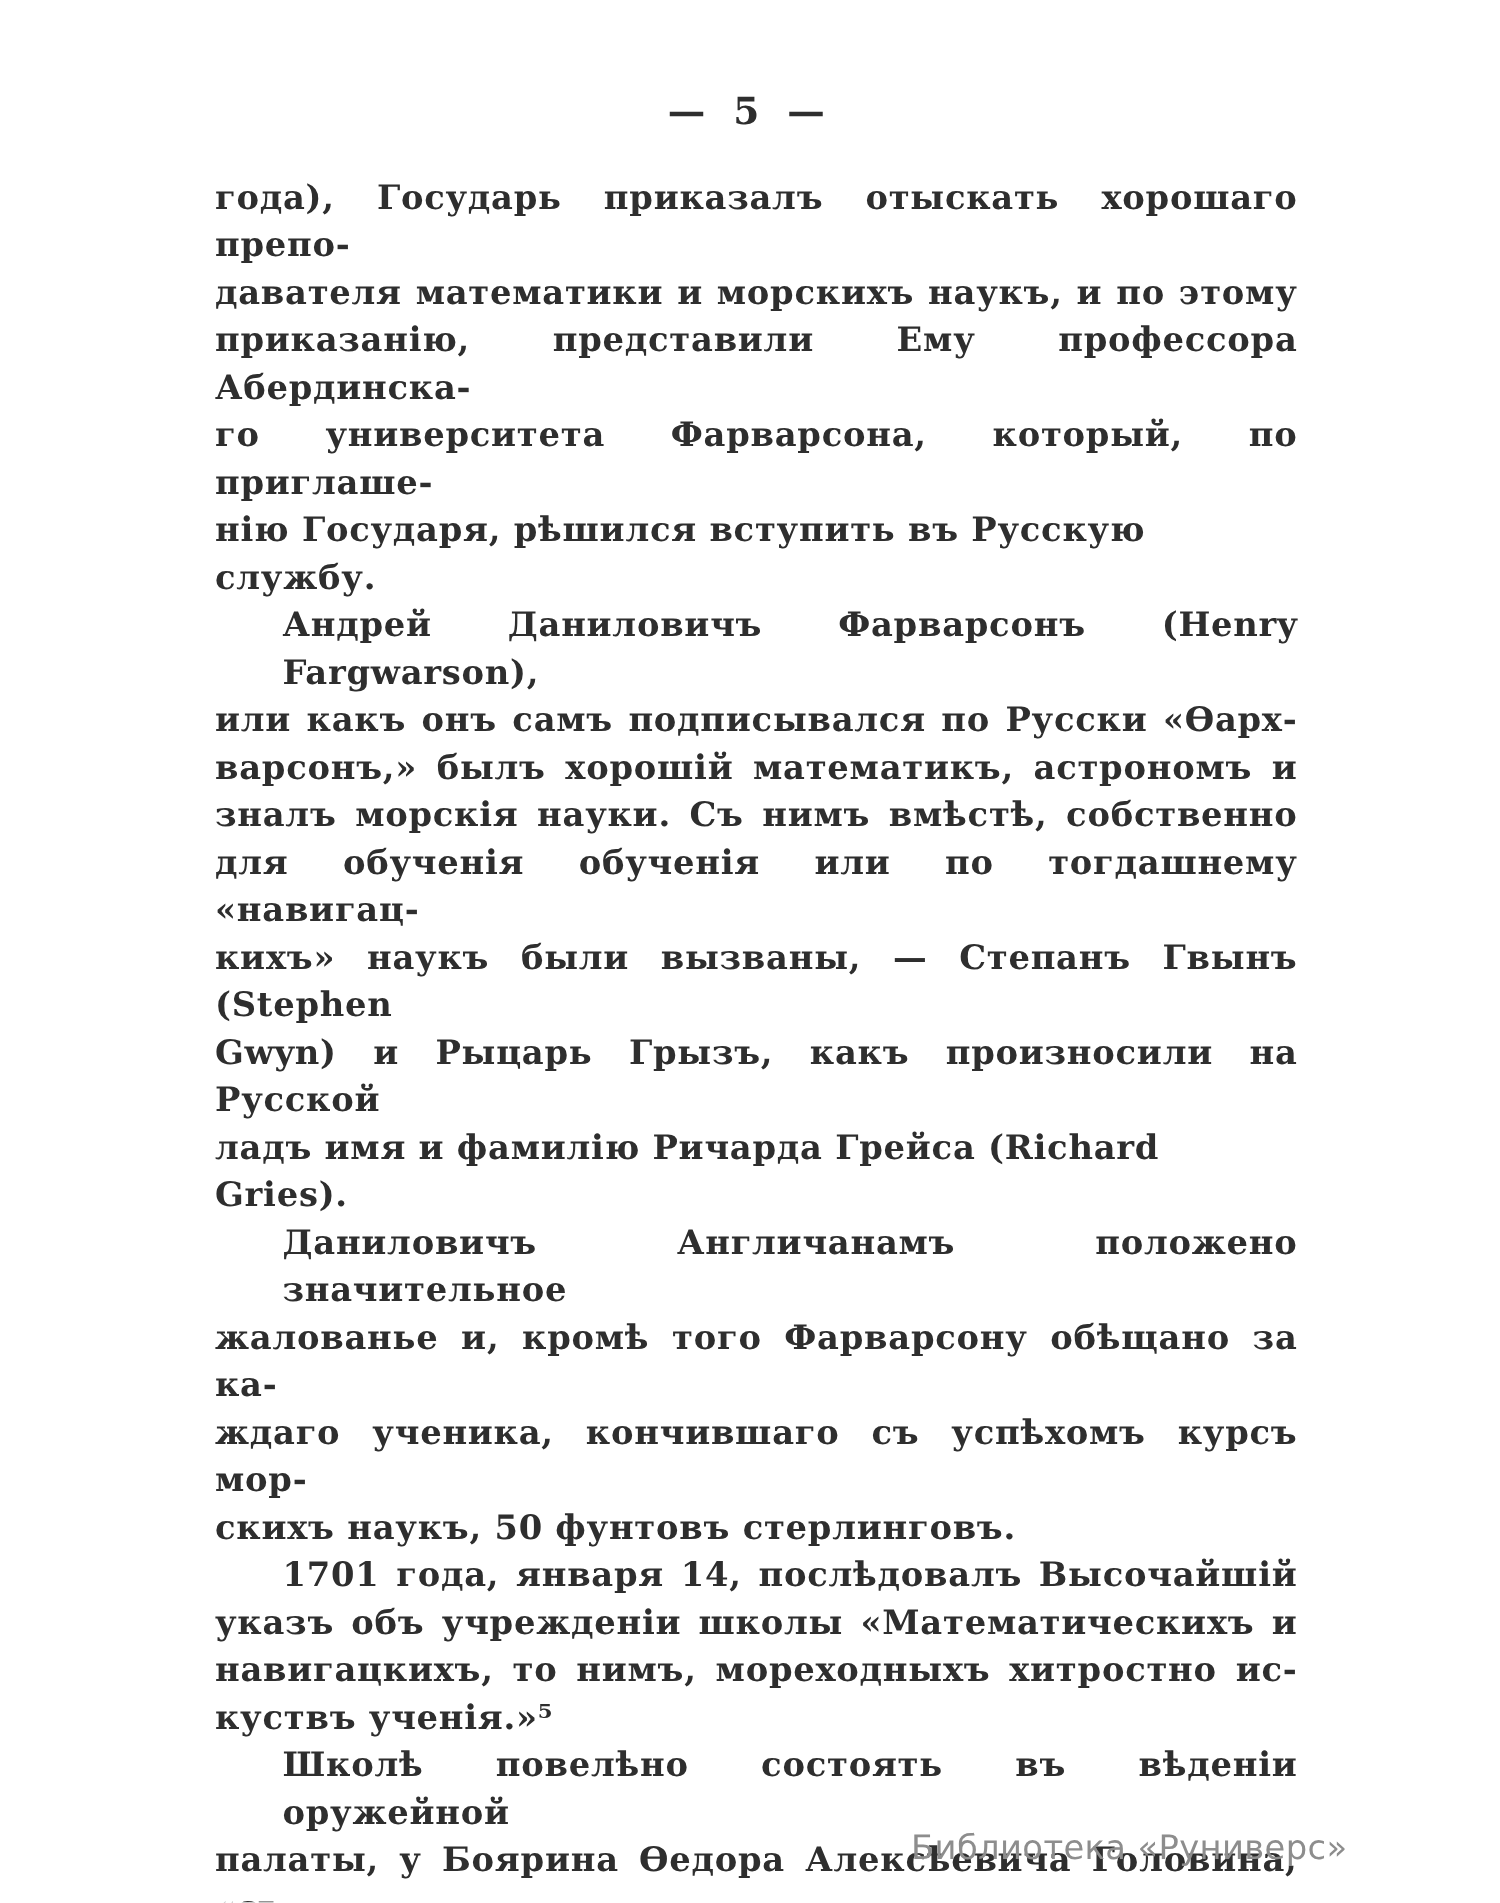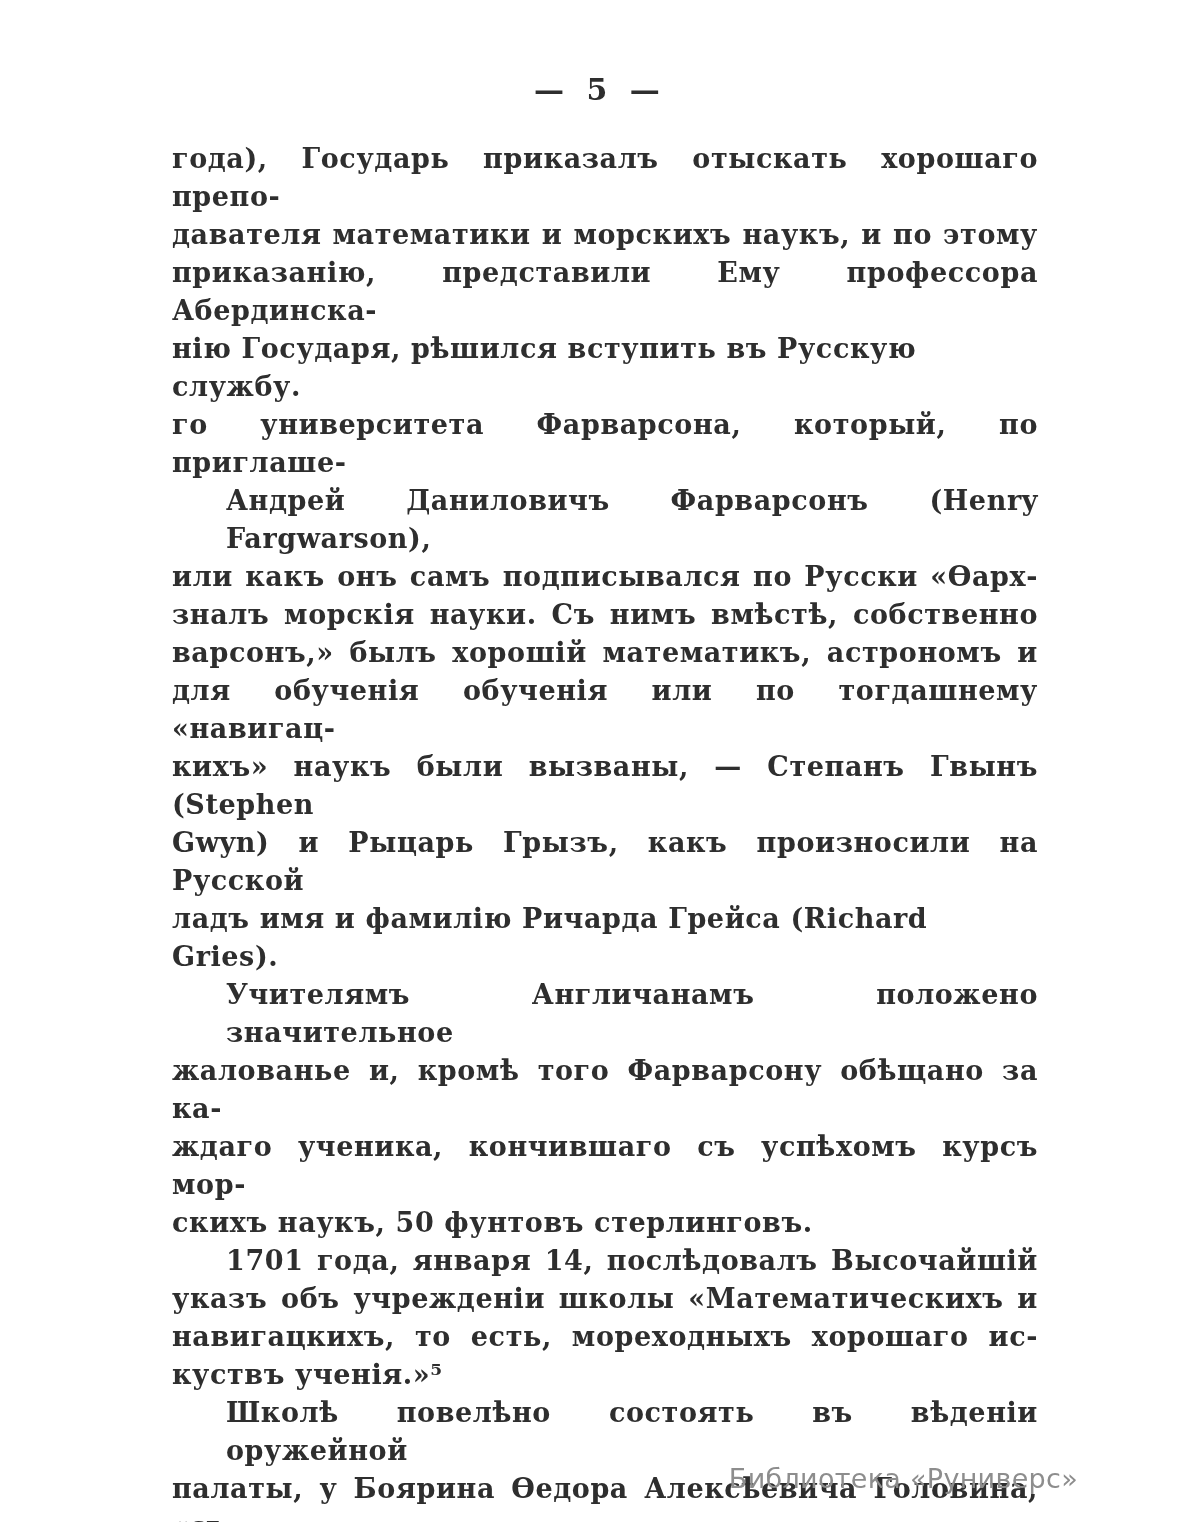--- a/index.html
+++ b/index.html
@@ -66,43 +66,43 @@
 <body>
 
 <div class="page">
   <div class="page-number">— 5 —</div>
 
   <div class="text-block">
       <div class="paragraph">
         <div class="line">года), Государь приказалъ отыскать хорошаго препо-</div>
         <div class="line">давателя математики и морскихъ наукъ, и по этому</div>
         <div class="line">приказанію, представили Ему профессора Абердинска-</div>
+        <div class="line">го университета Фарварсона, который, по приглаше-</div>
         <div class="line last-line">нію Государя, рѣшился вступить въ Русскую службу.</div>
-        <div class="line">го университета Фарварсона, который, по приглаше-</div>
       </div>
       <div class="paragraph">
         <div class="line first-indent">Андрей Даниловичъ Фарварсонъ (Henry Fargwarson),</div>
         <div class="line">или какъ онъ самъ подписывался по Русски «Ѳарх-</div>
+        <div class="line">варсонъ,» былъ хорошій математикъ, астрономъ и</div>
         <div class="line">зналъ морскія науки. Съ нимъ вмѣстѣ, собственно</div>
-        <div class="line">варсонъ,» былъ хорошій математикъ, астрономъ и</div>
         <div class="line">для обученія обученія или по тогдашнему «навигац-</div>
         <div class="line">кихъ» наукъ были вызваны, — Степанъ Гвынъ (Stephen</div>
         <div class="line">Gwyn) и Рыцарь Грызъ, какъ произносили на Русской</div>
         <div class="line last-line">ладъ имя и фамилію Ричарда Грейса (Richard Gries).</div>
       </div>
       <div class="paragraph">
-        <div class="line first-indent">Учителямъ Англичанамъ положено значительное</div>
+        <div class="line first-indent">Даниловичъ Англичанамъ положено значительное</div>
         <div class="line">жалованье и, кромѣ того Фарварсону обѣщано за ка-</div>
         <div class="line">ждаго ученика, кончившаго съ успѣхомъ курсъ мор-</div>
         <div class="line last-line">скихъ наукъ, 50 фунтовъ стерлинговъ.</div>
       </div>
       <div class="paragraph">
         <div class="line first-indent">1701 года, января 14, послѣдовалъ Высочайшій</div>
         <div class="line">указъ объ учрежденіи школы «Математическихъ и</div>
-        <div class="line">навигацкихъ, то есть, мореходныхъ хорошаго ис-</div>
+        <div class="line">навигацкихъ, то нимъ, мореходныхъ хитростно ис-</div>
         <div class="line last-line">куствъ ученія.»⁵</div>
       </div>
       <div class="paragraph">
         <div class="line first-indent">Школѣ повелѣно состоять въ вѣденіи оружейной</div>
         <div class="line">палаты, у Боярина Ѳедора Алексѣевича Головина, «съ</div>
       </div>
     </div>
 
   <div class="watermark">Библиотека «Руниверс»</div>
 </div>

